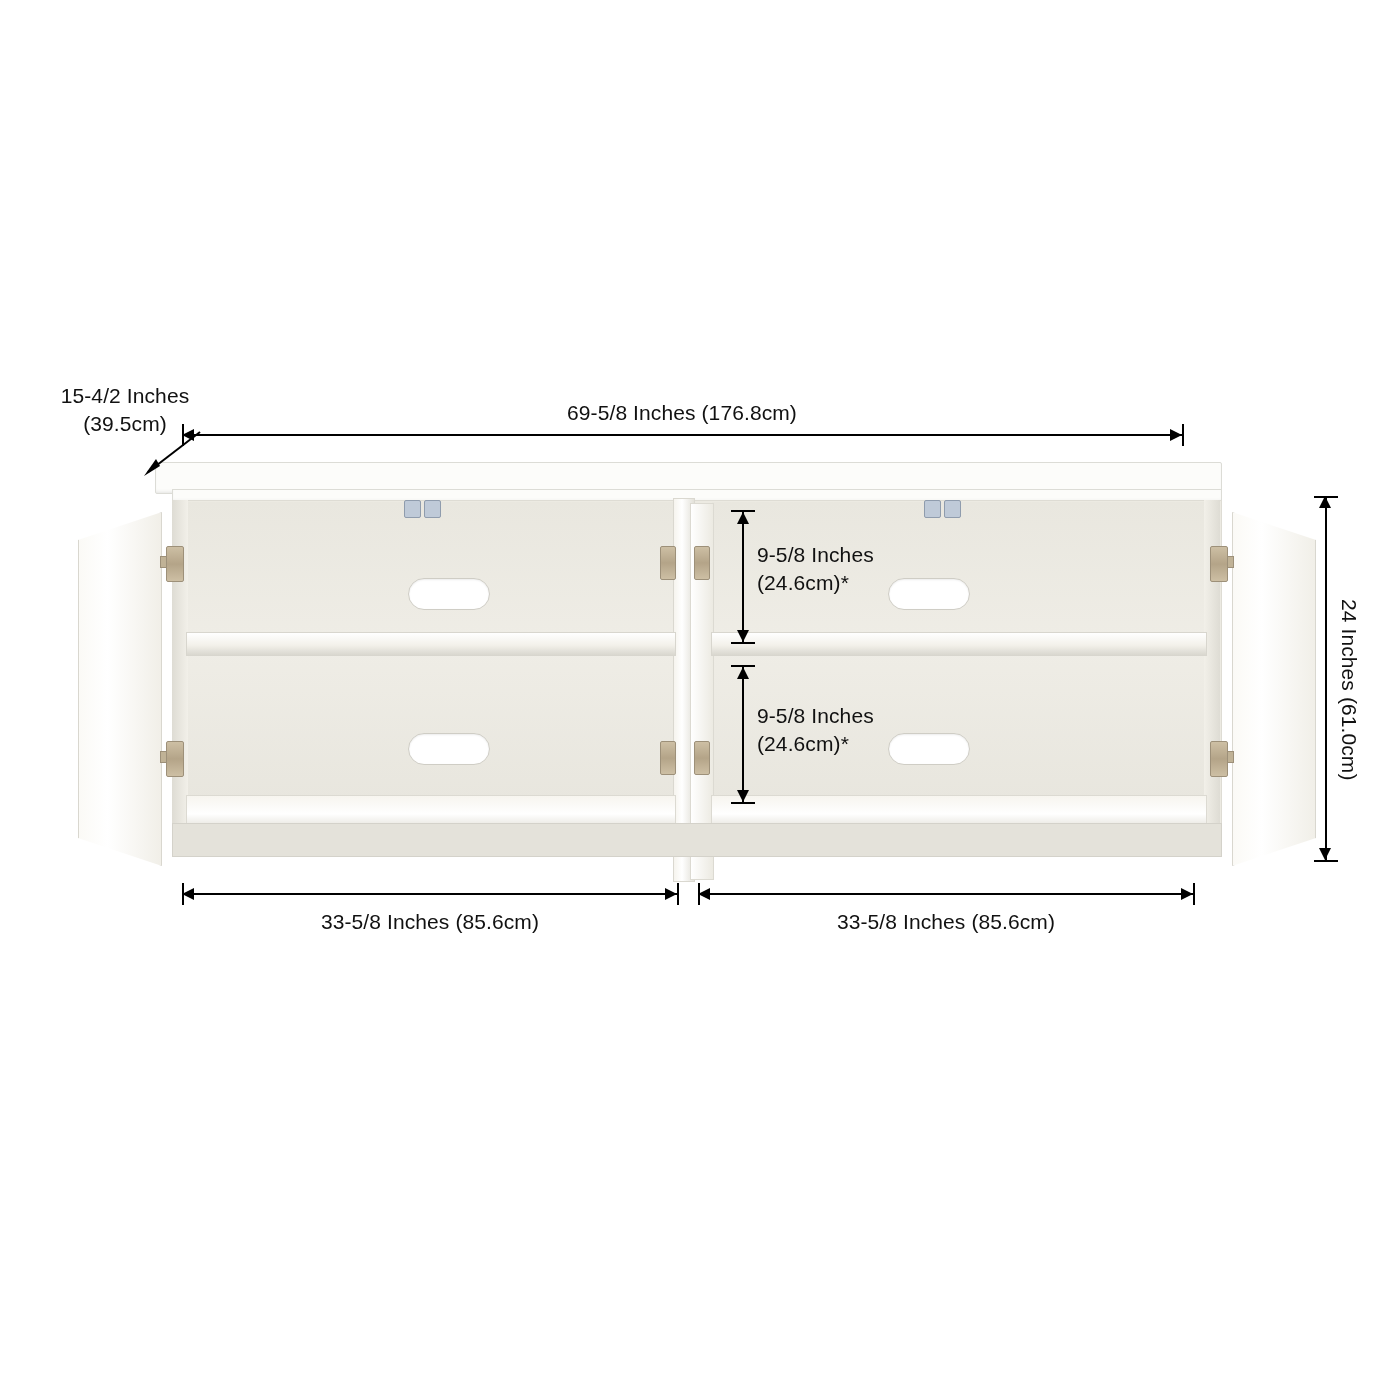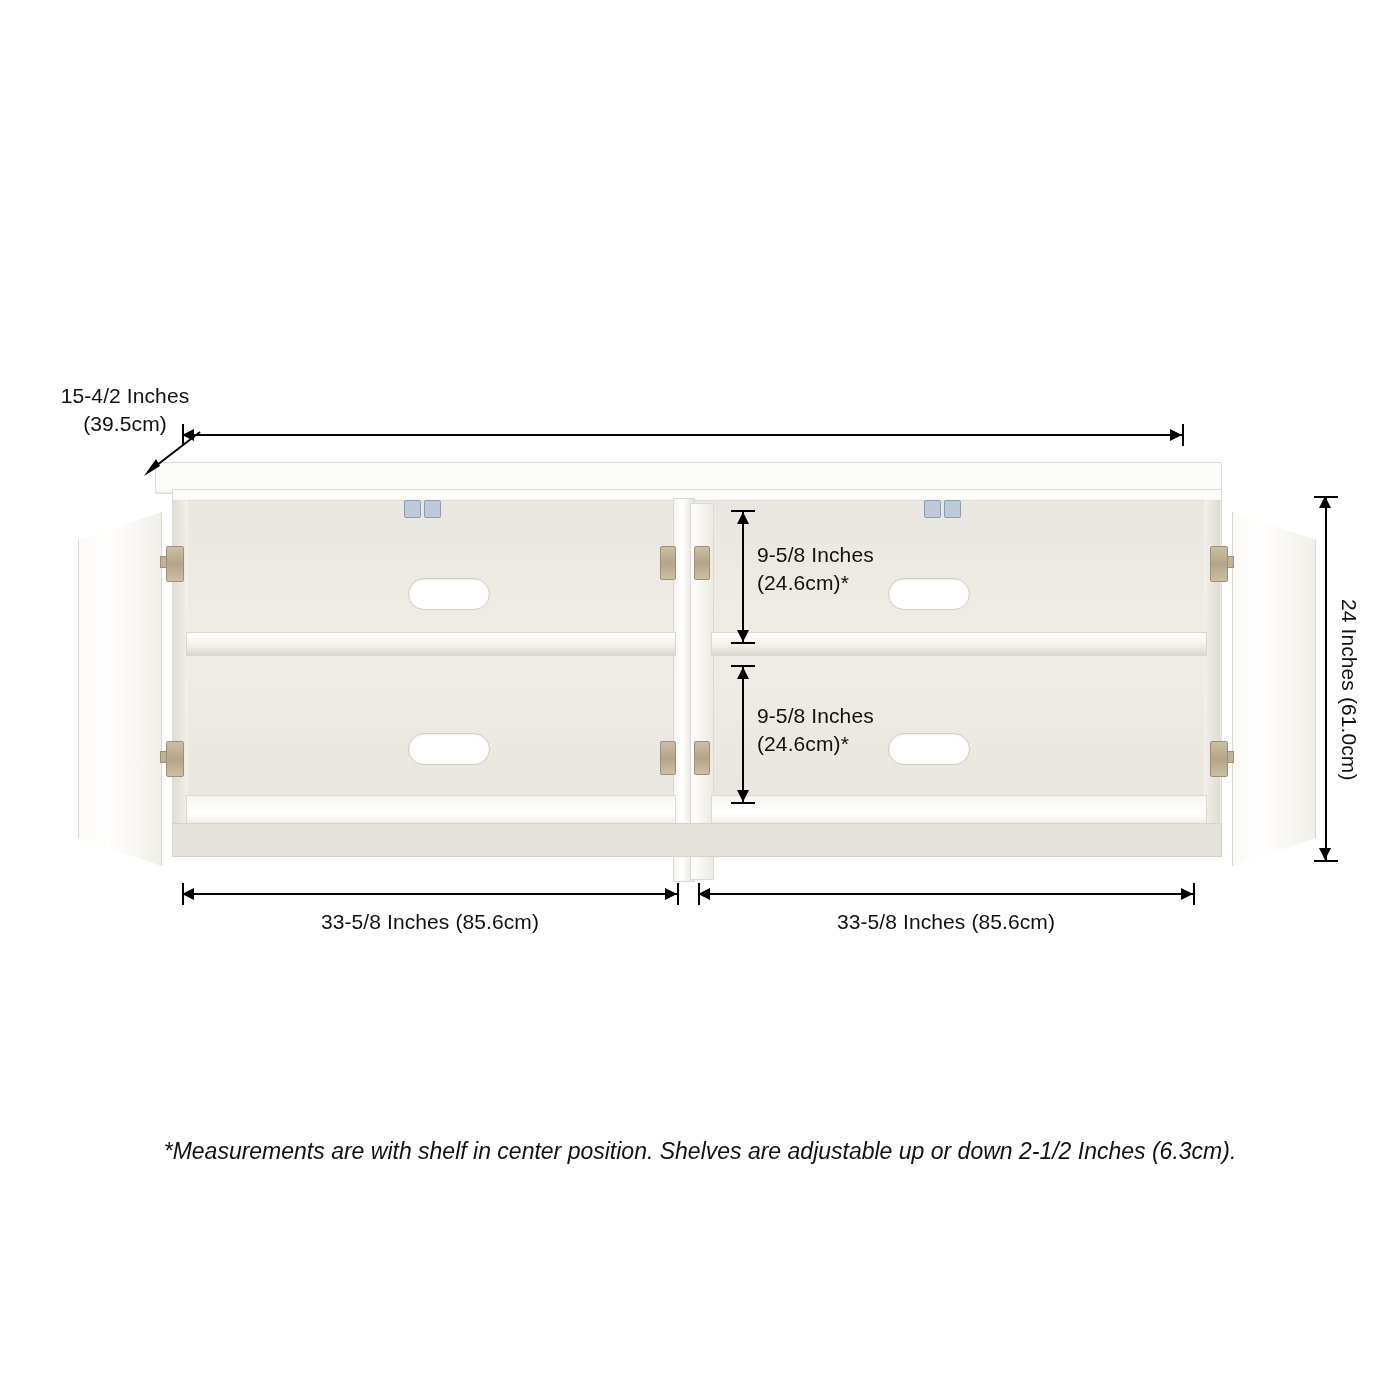--- a/index.html
+++ b/index.html
@@ -215,20 +215,21 @@
   <div class="hinge" style="left:660px; top:546px; width:14px; height:32px;"></div>
   <div class="hinge" style="left:660px; top:741px; width:14px; height:32px;"></div>
   <div class="hinge" style="left:694px; top:546px; width:14px; height:32px;"></div>
   <div class="hinge" style="left:694px; top:741px; width:14px; height:32px;"></div>
 
   <div class="hline" style="left:182px; top:434px; width:1000px;"></div>
   <div class="arrow left" style="left:182px; top:429px;"></div>
   <div class="arrow right" style="left:1170px; top:429px;"></div>
   <div class="tick-v" style="left:182px; top:424px; height:22px;"></div>
   <div class="tick-v" style="left:1182px; top:424px; height:22px;"></div>
+  <div class="dim-label" style="left:522px; top:400px; width:320px;">69-5/8 Inches (176.8cm)</div>
 
   <div class="dim-label" style="left:30px; top:383px; width:190px;">15-4/2 Inches</div>
   <div class="dim-label" style="left:30px; top:411px; width:190px;">(39.5cm)</div>
   <svg style="position:absolute;left:130px;top:430px;width:80px;height:50px;overflow:visible;">
     <line x1="70" y1="2" x2="18" y2="42" stroke="#000" stroke-width="2"></line>
     <polygon points="14,46 30,36 26,29" fill="#000"></polygon>
   </svg>
 
   <div class="vline" style="left:1325px; top:496px; height:364px;"></div>
   <div class="arrow up" style="left:1319px; top:496px;"></div>
@@ -260,15 +261,14 @@
   <div class="tick-v" style="left:677px; top:883px; height:22px;"></div>
   <div class="dim-label" style="left:270px; top:909px; width:320px;">33-5/8 Inches (85.6cm)</div>
 
   <div class="hline" style="left:698px; top:893px; width:495px;"></div>
   <div class="arrow left" style="left:698px; top:888px;"></div>
   <div class="arrow right" style="left:1181px; top:888px;"></div>
   <div class="tick-v" style="left:698px; top:883px; height:22px;"></div>
   <div class="tick-v" style="left:1193px; top:883px; height:22px;"></div>
   <div class="dim-label" style="left:786px; top:909px; width:320px;">33-5/8 Inches (85.6cm)</div>
 
-  <div class="footnote" style="left:0; top:1138px;">*Measurements are with shelf in center position. Shelves are adjustable up or down 2-1/2 Inches (6.3cm).</div>
 
 </div>
 
 </body></html>

